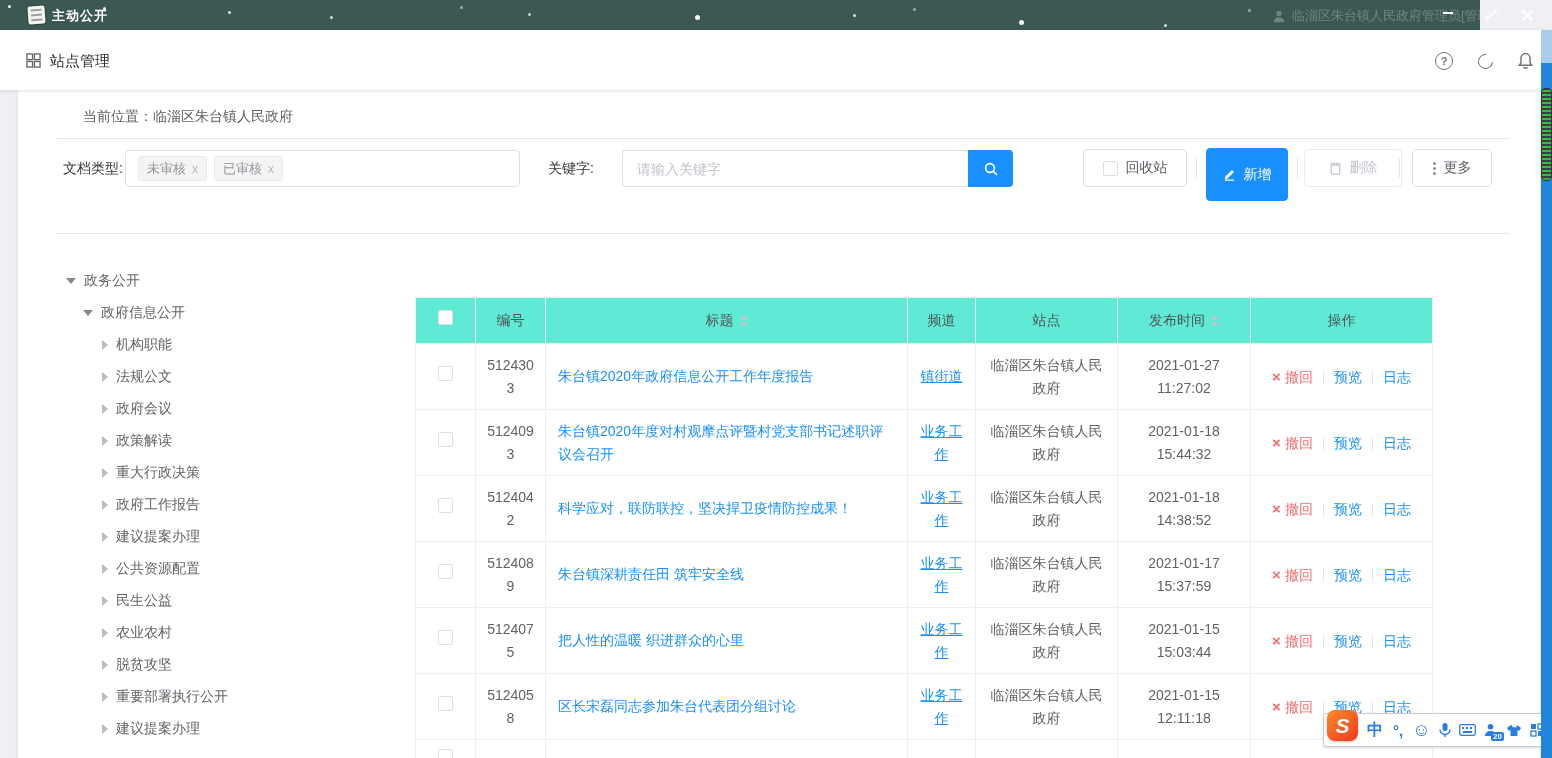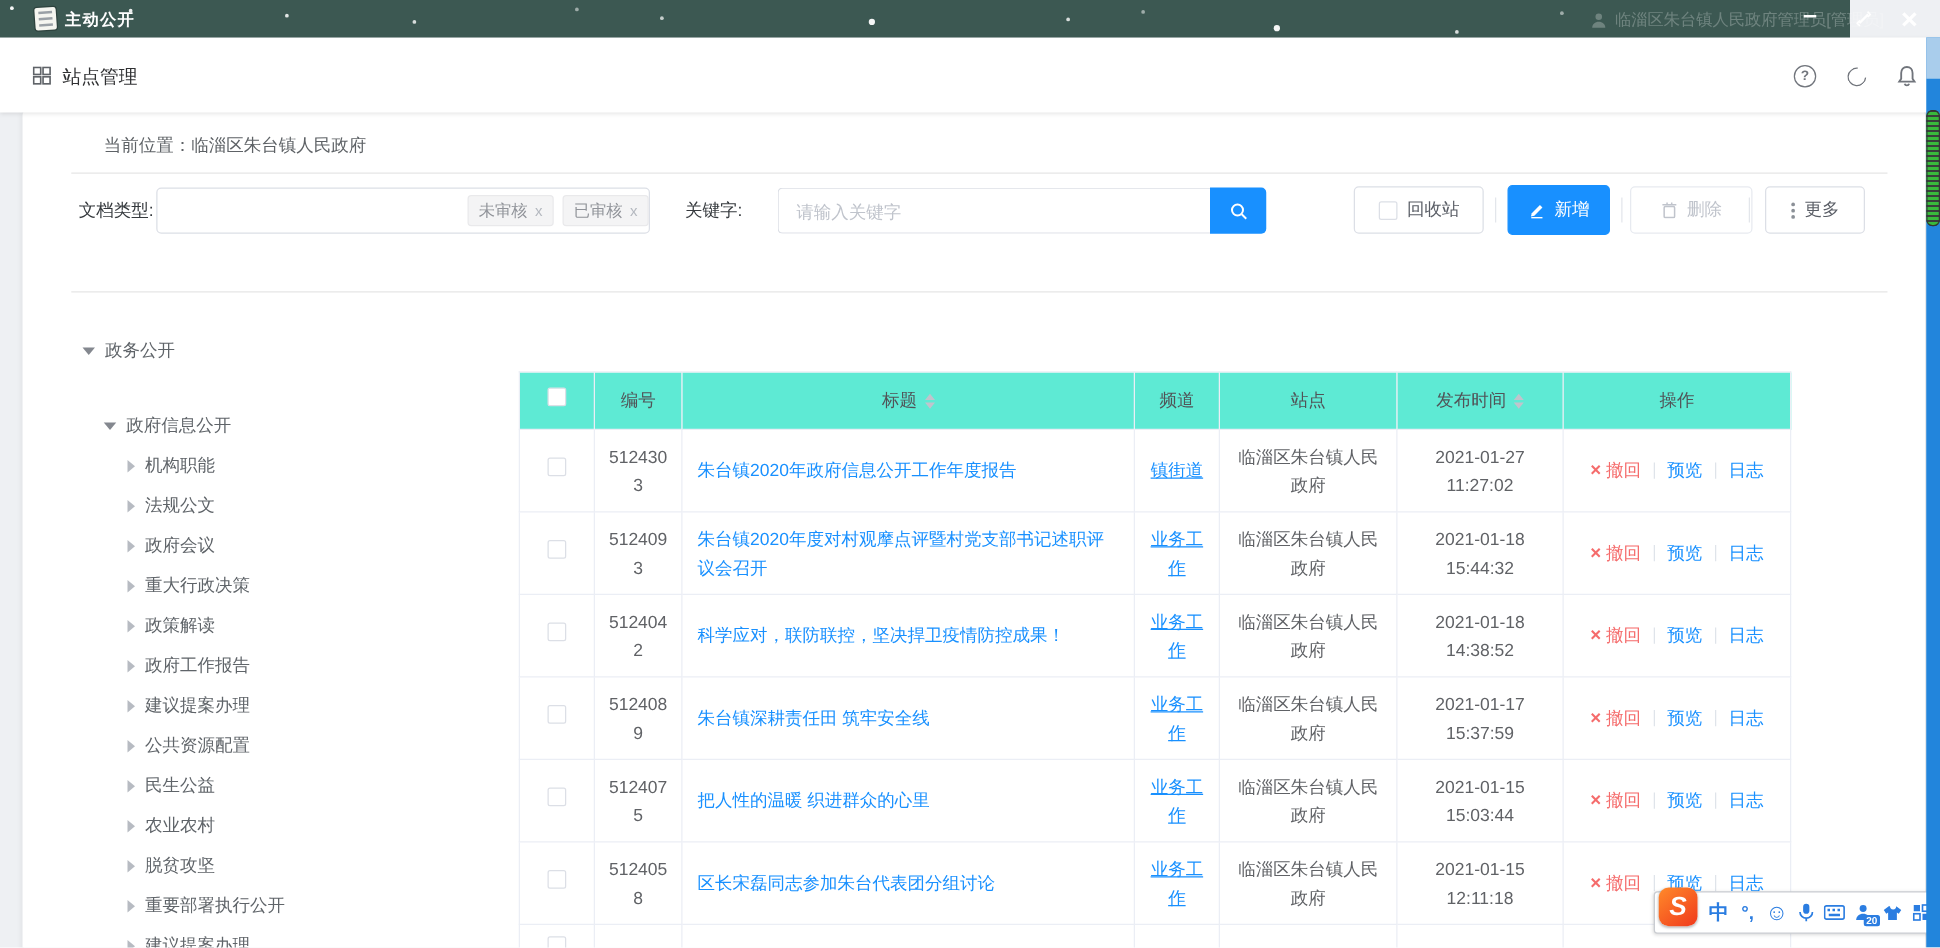--- a/index.html
+++ b/index.html
@@ -43,47 +43,47 @@
   .card{position:absolute;left:18px;top:88px;width:1522px;height:880px;background:#fff;
     border-radius:4px 4px 0 0;box-shadow:0 1px 5px rgba(0,0,0,.08);z-index:5;}
   .breadcrumb{position:absolute;left:65px;top:20px;font-size:14px;color:#5e6266;}
   .divider{position:absolute;left:39px;width:1453px;height:1px;background:#e6e6e6;}
   .d1{top:50px;} .d2{top:145px;}
 
   
   .flabel{position:absolute;top:72px;font-size:14px;color:#35393d;}
   .lab-doc{left:45px;} .lab-kw{left:530px;}
   .tagbox{position:absolute;left:107px;top:62px;width:395px;height:37px;border:1px solid #dcdfe6;border-radius:4px;
-    background:#fff;display:flex;align-items:center;padding-left:23px;gap:7px;cursor:pointer;justify-content:flex-end;}
+    background:#fff;display:flex;align-items:center;padding-left:12px;gap:7px;cursor:pointer;}
   .tag{height:25px;background:#f4f4f5;border:1px solid #e9e9eb;border-radius:3px;color:#909399;
     display:flex;align-items:center;padding:0 8px;font-size:13px;gap:6px;}
   .tag-x{color:#b4b8bf;font-size:12px;cursor:pointer;}
   .kw-input{position:absolute;left:604px;top:62px;width:346px;height:37px;border:1px solid #dcdfe6;border-right:none;
     border-radius:4px 0 0 4px;padding:0 14px;font-size:14px;color:#606266;outline:none;}
   .kw-input::placeholder{color:#c0c4cc;}
   .search-btn{position:absolute;left:950px;top:62px;width:45px;height:37px;background:#1890ff;border:none;
     border-radius:0 4px 4px 0;display:flex;align-items:center;justify-content:center;cursor:pointer;}
   .btn{position:absolute;top:61px;height:38px;border-radius:4px;border:1px solid #dcdfe6;background:#fff;
     font-size:14px;color:#5a5e66;display:flex;align-items:center;justify-content:center;gap:8px;cursor:pointer;
     font-family:inherit;}
   .btn-recycle{left:1065px;width:104px;}
-  .btn-add{left:1188px;width:82px;top:60px;height:40px;background:#1890ff;border-color:#1890ff;color:#fff;}
+  .btn-add{left:1188px;width:82px;top:60px;height:53px;background:#1890ff;border-color:#1890ff;color:#fff;}
   .btn-del{left:1286px;width:98px;color:#c0c4cc;border-color:#e7eaf0;cursor:not-allowed;}
   .btn-more{left:1394px;width:80px;}
   .vsep{position:absolute;top:70px;width:1px;height:20px;background:#e3e6eb;}
   .vs1{left:1178px;} .vs2{left:1279px;} .vs3{left:1381px;}
   .cb{display:inline-block;width:15px;height:15px;border:1px solid #dcdfe6;border-radius:2px;background:#fff;cursor:pointer;}
   .dots3{display:inline-block;width:3px;height:3px;border-radius:50%;background:#8b9097;
     box-shadow:0 -5px 0 0 #8b9097,0 5px 0 0 #8b9097;}
 
   
   #tree{position:absolute;left:30px;top:177px;width:370px;}
   .tree-item{height:32px;display:flex;align-items:center;cursor:pointer;color:#5f6469;font-size:14px;}
   .tree-item .tree-label{margin-left:8px;}
-  .tree-item.lvl1{padding-left:18px;} .tree-item.lvl2{padding-left:35px;margin-top:28px;} .tree-item.lvl3{padding-left:54px;}
+  .tree-item.lvl1{padding-left:18px;} .tree-item.lvl2{padding-left:35px;} .tree-item.lvl3{padding-left:54px;}
   .caret{width:0;height:0;flex:none;}
   .caret.right{border-left:6px solid #b7bbc2;border-top:5px solid transparent;border-bottom:5px solid transparent;}
   .caret.down{border-top:6px solid #84888f;border-left:5px solid transparent;border-right:5px solid transparent;}
 
   
   .doc-table{position:absolute;left:397px;top:209px;width:1017px;border-collapse:collapse;table-layout:fixed;
     font-size:14px;background:#fff;}
   .doc-table th,.doc-table td{border:1px solid #ebeef5;text-align:center;vertical-align:middle;
     padding:8px 10px;word-break:break-word;line-height:23px;}
   .doc-table thead th{background:#5eead4;color:#515357;font-weight:normal;height:46px;}
@@ -246,25 +246,25 @@
       <div class="tree-item lvl3">
         <span class="caret right"></span>
         <span class="tree-label">法规公文</span>
       </div>
       <div class="tree-item lvl3">
         <span class="caret right"></span>
         <span class="tree-label">政府会议</span>
       </div>
       <div class="tree-item lvl3">
         <span class="caret right"></span>
+        <span class="tree-label">政策解读</span>
+      </div>
+      <div class="tree-item lvl3">
+        <span class="caret right"></span>
         <span class="tree-label">重大行政决策</span>
-      </div>
-      <div class="tree-item lvl3">
-        <span class="caret right"></span>
-        <span class="tree-label">政策解读</span>
       </div>
       <div class="tree-item lvl3">
         <span class="caret right"></span>
         <span class="tree-label">政府工作报告</span>
       </div>
       <div class="tree-item lvl3">
         <span class="caret right"></span>
         <span class="tree-label">建议提案办理</span>
       </div>
       <div class="tree-item lvl3">

